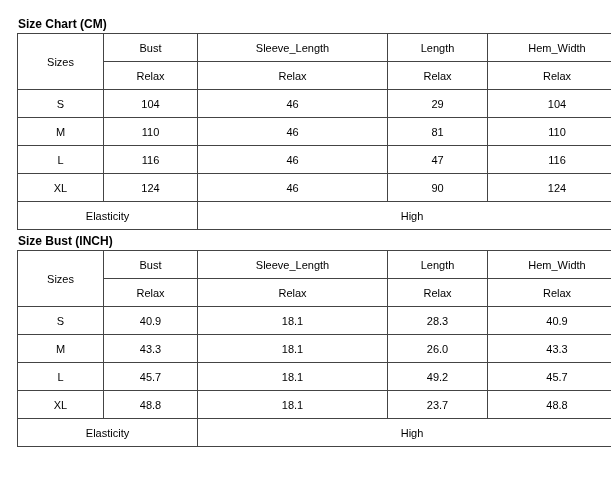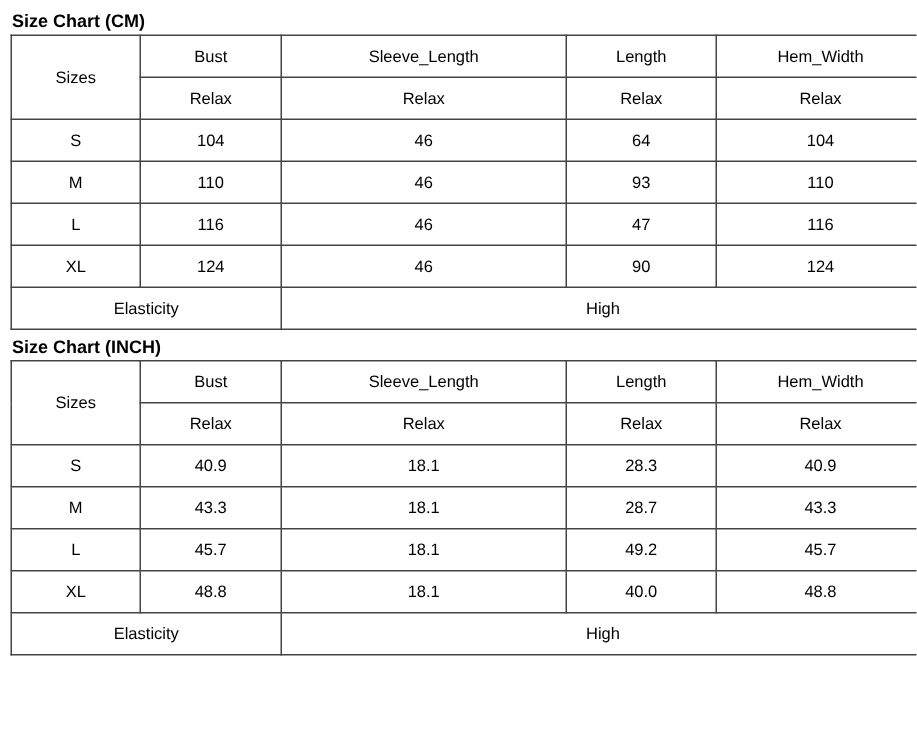--- a/index.html
+++ b/index.html
@@ -10,21 +10,21 @@
     font-family: "Liberation Sans", sans-serif;
   }
   body {
     width: 611px;
     height: 489px;
     overflow: hidden;
     color: #000000;
   }
   .page {
     width: 611px;
-    padding: 6px;
+    padding: 16px;
   }
   .section-title {
     font-size: 12px;
     font-weight: bold;
     line-height: 14px;
     padding: 1px 0 2px 2px;
     color: #000000;
   }
   table.size-table {
     border-collapse: collapse;
@@ -74,28 +74,28 @@
       <tr>
         <td>Relax</td>
         <td>Relax</td>
         <td>Relax</td>
         <td>Relax</td>
       </tr>
       <tr>
         <td>S</td>
         <td>104</td>
         <td>46</td>
-        <td>64</td>
+        <td>29</td>
         <td>104</td>
       </tr>
       <tr>
         <td>M</td>
         <td>110</td>
         <td>46</td>
-        <td>93</td>
+        <td>81</td>
         <td>110</td>
       </tr>
       <tr>
         <td>L</td>
         <td>116</td>
         <td>46</td>
         <td>47</td>
         <td>116</td>
       </tr>
       <tr>
@@ -107,21 +107,21 @@
       </tr>
       <tr>
         <td colspan="2">Elasticity</td>
         <td colspan="3">High</td>
       </tr>
     </tbody>
   </table>
 
   <div class="spacer"></div>
 
-  <div class="section-title">Size Chart (INCH)</div>
+  <div class="section-title">Size Bust (INCH)</div>
   <table class="size-table">
     <colgroup>
       <col class="col-sizes">
         <col class="col-bust">
         <col class="col-sleeve">
         <col class="col-length">
         <col class="col-hem">
     </colgroup>
     <tbody>
       <tr>
@@ -141,35 +141,35 @@
         <td>S</td>
         <td>40.9</td>
         <td>18.1</td>
         <td>28.3</td>
         <td>40.9</td>
       </tr>
       <tr>
         <td>M</td>
         <td>43.3</td>
         <td>18.1</td>
-        <td>28.7</td>
+        <td>26.0</td>
         <td>43.3</td>
       </tr>
       <tr>
         <td>L</td>
         <td>45.7</td>
         <td>18.1</td>
         <td>49.2</td>
         <td>45.7</td>
       </tr>
       <tr>
         <td>XL</td>
         <td>48.8</td>
         <td>18.1</td>
-        <td>40.0</td>
+        <td>23.7</td>
         <td>48.8</td>
       </tr>
       <tr>
         <td colspan="2">Elasticity</td>
         <td colspan="3">High</td>
       </tr>
     </tbody>
   </table>
 
 </div>

